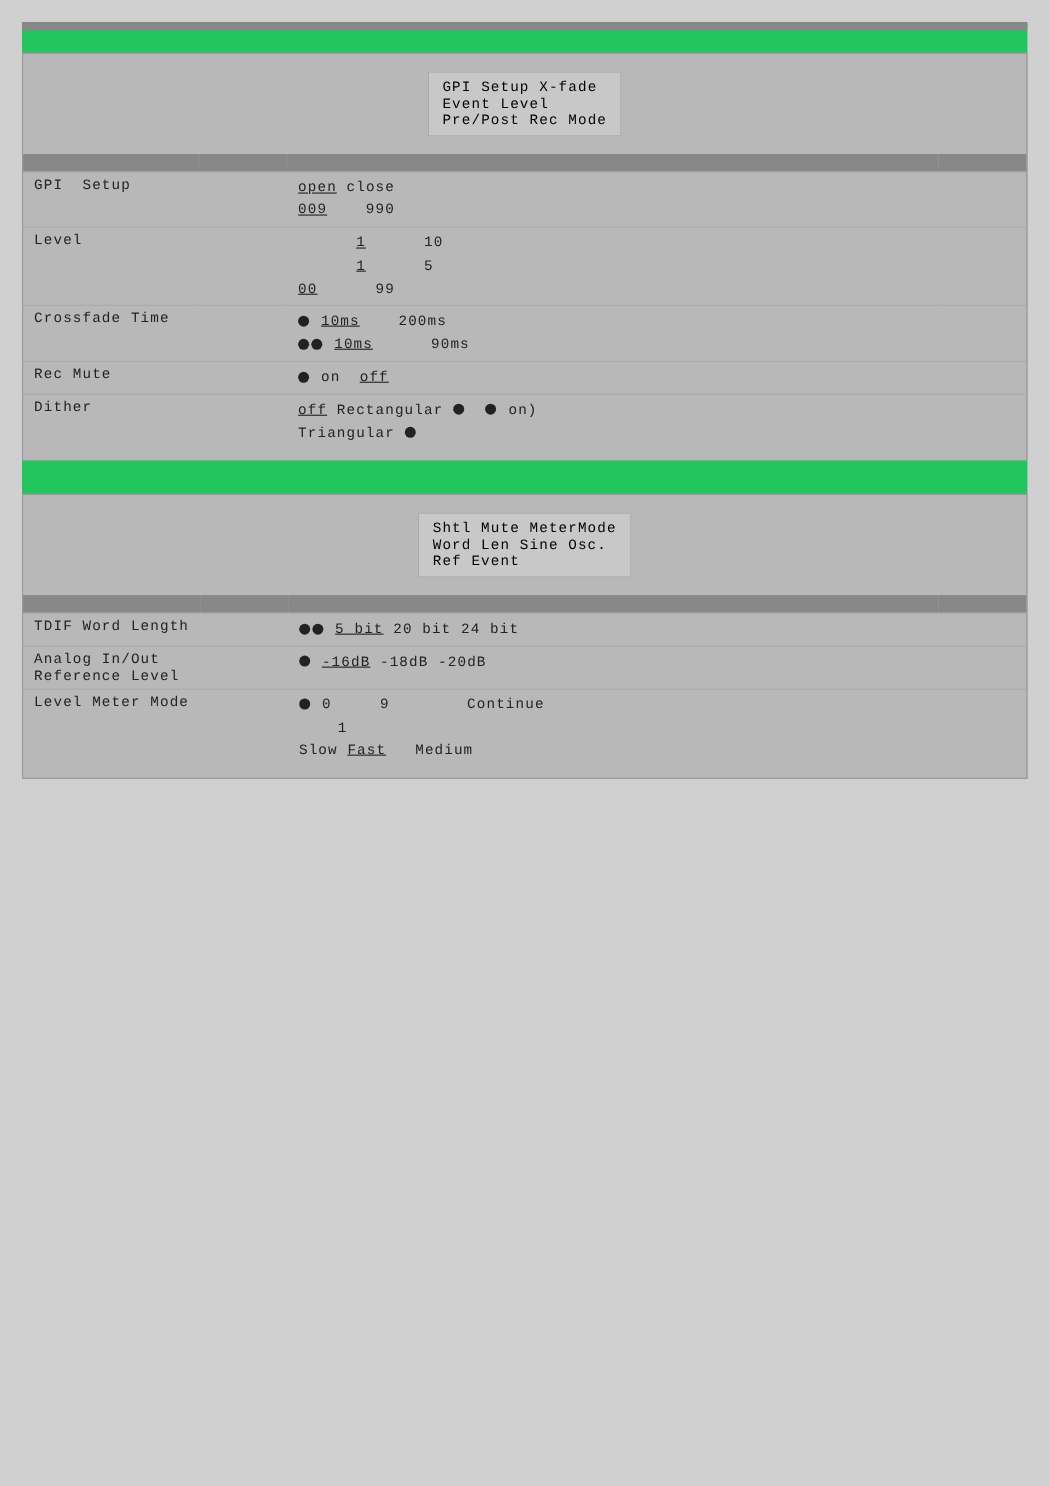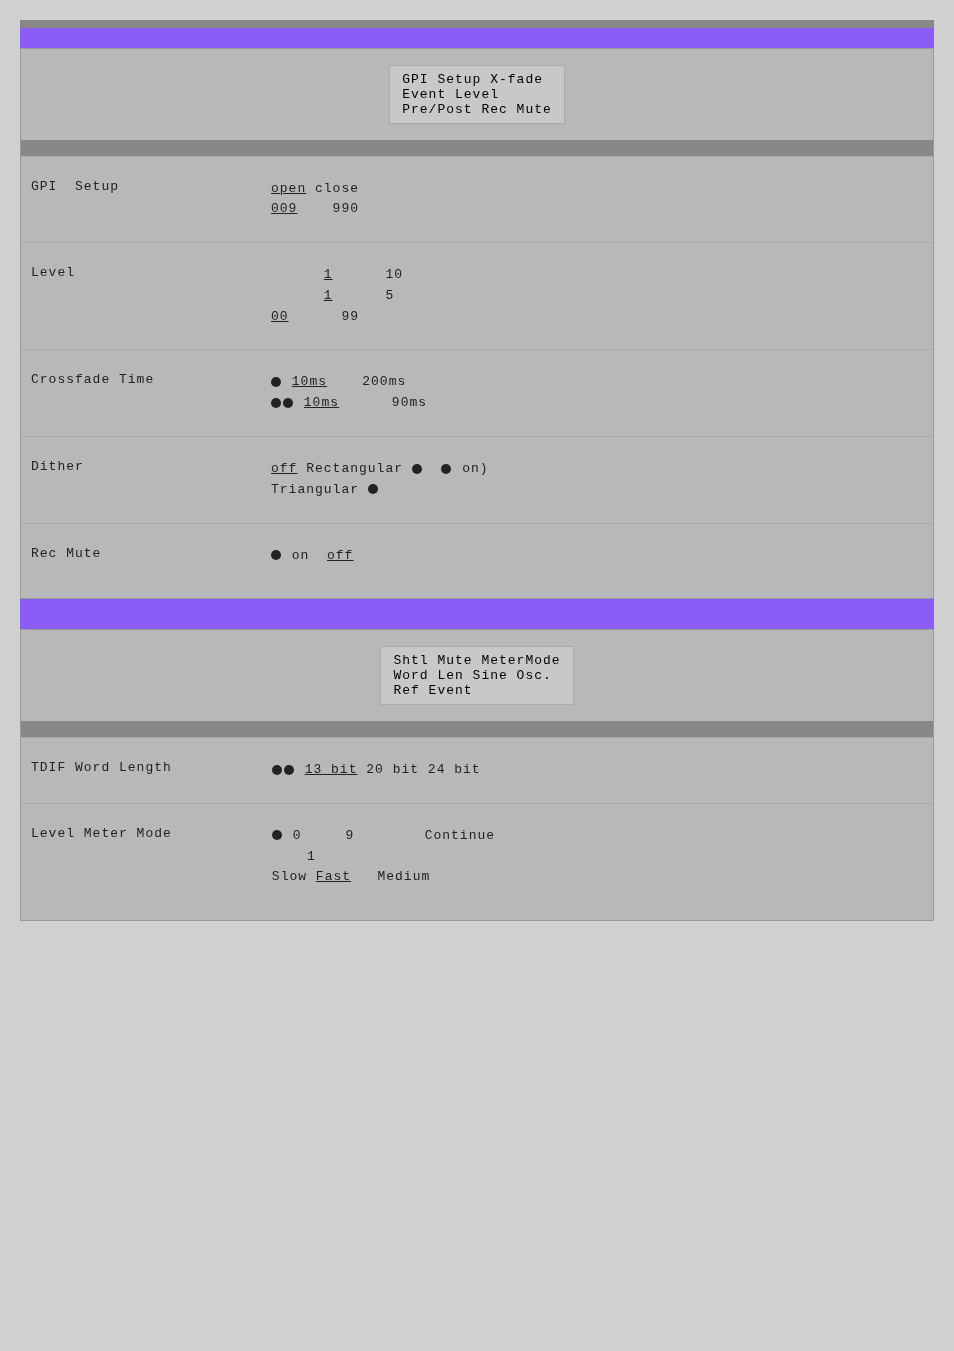--- a/index.html
+++ b/index.html
@@ -5,21 +5,21 @@
     * { box-sizing: border-box; margin: 0; padding: 0; }
     body {
       background: #d0d0d0;
       font-family: 'Courier New', Courier, monospace;
       font-size: 13px;
       width: 954px;
       min-height: 1351px;
       padding: 20px;
     }
     .page {
-      background: #8b5cf6;
+      background: #22c55e;
       width: 914px;
       margin: 0 auto;
     }
     
     .top-bar {
       height: 8px;
       background: #888;
       border-radius: 2px;
       margin-bottom: 20px;
     }
@@ -43,21 +43,21 @@
     }
     .menu-box-wrapper {
       text-align: center;
     }
     
     .settings-table {
       width: 100%;
       border-collapse: collapse;
     }
     .settings-table td {
-      padding: 22px 10px;
+      padding: 4px 10px;
       vertical-align: top;
     }
     .settings-table tr {
       border-top: 1px solid #aaa;
     }
     .settings-table tr:first-child {
       border-top: none;
     }
     .col-label {
       width: 160px;
@@ -102,21 +102,21 @@
 <body>
 
 <div class="page">
   <div class="top-bar"></div>
 
   <div class="section">
     <div class="menu-box-wrapper">
       <div class="menu-box">
         <div>GPI Setup  X-fade</div>
         <div>Event      Level</div>
-        <div>Pre/Post  Rec Mute</div>
+        <div>Pre/Post  Rec Mode</div>
       </div>
     </div>
 
     <table class="settings-table">
 
       <tbody>
           <tr class="header-row">
         <td></td>
         <td></td>
         <td></td>
@@ -149,34 +149,34 @@
         <td class="col-label">Crossfade&nbsp;Time</td>
         <td class="col-spacer"></td>
         <td class="col-value">
           <span class="bullet"></span> <span class="underline">10ms</span>&nbsp;&nbsp;&nbsp;&nbsp;200ms<br>
           <span class="bullet"></span><span class="bullet"></span> <span class="underline">10ms</span>&nbsp;&nbsp;&nbsp;&nbsp;&nbsp;&nbsp;90ms
         </td>
         <td class="col-right"></td>
       </tr>
 
       <tr>
+        <td class="col-label">Rec&nbsp;Mute</td>
+        <td class="col-spacer"></td>
+        <td class="col-value">
+          <span class="bullet"></span> on&nbsp;&nbsp;<span class="underline">off</span>
+        </td>
+        <td class="col-right"></td>
+      </tr>
+
+      <tr>
         <td class="col-label">Dither</td>
         <td class="col-spacer"></td>
         <td class="col-value">
           <span class="underline">off</span> Rectangular <span class="bullet"></span> &nbsp;<span class="bullet"></span> on)<br>
           Triangular <span class="bullet"></span>
-        </td>
-        <td class="col-right"></td>
-      </tr>
-
-      <tr>
-        <td class="col-label">Rec&nbsp;Mute</td>
-        <td class="col-spacer"></td>
-        <td class="col-value">
-          <span class="bullet"></span> on&nbsp;&nbsp;<span class="underline">off</span>
         </td>
         <td class="col-right"></td>
       </tr>
     </tbody>
       </table>
   </div>
 
   <div class="section">
     <div class="menu-box-wrapper">
       <div class="menu-box">
@@ -194,25 +194,35 @@
         <td></td>
         <td></td>
         <td></td>
       </tr>
 
 
       <tr>
         <td class="col-label">TDIF&nbsp;Word&nbsp;Length</td>
         <td class="col-spacer"></td>
         <td class="col-value">
-          <span class="bullet"></span><span class="bullet"></span> <span class="underline">13 bit</span> 20 bit 24 bit
-        </td>
-        <td class="col-right"></td>
-      </tr>
-
+          <span class="bullet"></span><span class="bullet"></span> <span class="underline">5 bit</span> 20 bit 24 bit
+        </td>
+        <td class="col-right"></td>
+      </tr>
+
+      <tr>
+        <td class="col-label">
+          Analog&nbsp;In/Out<br>Reference&nbsp;Level
+        </td>
+        <td class="col-spacer"></td>
+        <td class="col-value">
+          <span class="bullet"></span> <span class="underline">-16dB</span> -18dB -20dB
+        </td>
+        <td class="col-right"></td>
+      </tr>
 
       <tr>
         <td class="col-label">Level&nbsp;Meter&nbsp;Mode</td>
         <td class="col-spacer"></td>
         <td class="col-value">
           <span class="bullet"></span> 0&nbsp;&nbsp;&nbsp;&nbsp;&nbsp;9&nbsp;&nbsp;&nbsp;&nbsp;&nbsp;&nbsp;&nbsp;&nbsp;Continue<br>
           &nbsp;&nbsp;&nbsp;&nbsp;1<br>
           Slow&nbsp;<span class="underline">Fast</span>&nbsp;&nbsp;&nbsp;Medium
         </td>
         <td class="col-right"></td>

